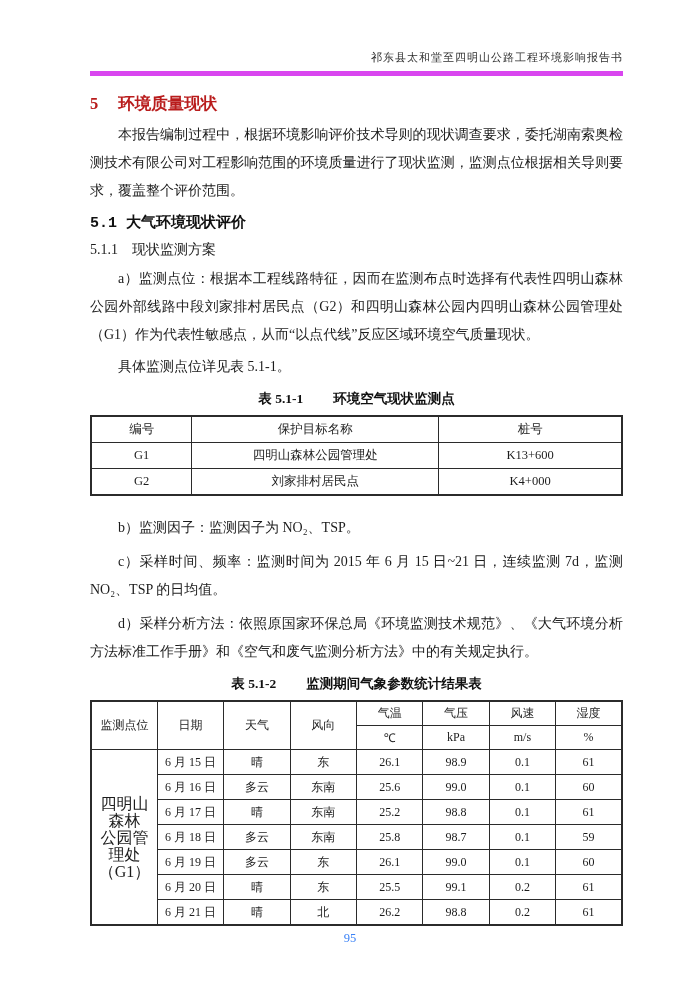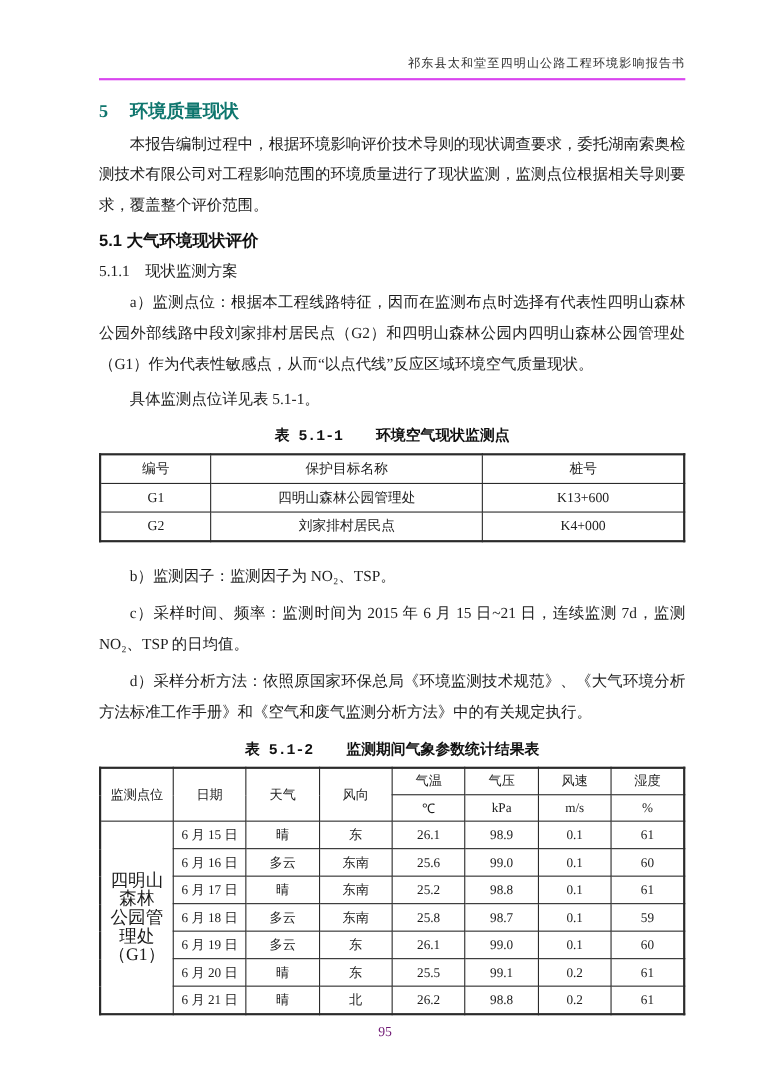--- a/index.html
+++ b/index.html
@@ -13,34 +13,34 @@
     padding: 50px 77px 0 90px;
     font-family: "Liberation Serif", serif;
     color: #1c1c1c;
     overflow: hidden;
   }
   .running-header {
     text-align: right;
     font-size: 11px;
     color: #2f2f2f;
     padding-bottom: 6px;
-    border-bottom: 2px solid #d946ef;
+    border-bottom: 5px solid #d946ef;
     letter-spacing: 1px;
   }
   h1.sec1 {
     margin: 17px 0 0 0;
     font-family: "Liberation Sans", sans-serif;
     font-size: 16.5px;
     font-weight: bold;
-    color: #0f766e;
+    color: #b91c1c;
   }
   h1.sec1 .num { margin-right: 20px; font-family: "Liberation Serif", serif; }
   h2.sec2 {
     margin: 8px 0 0 0;
-    font-family: Liberation Sans, sans-serif;
+    font-family: Liberation Mono, monospace;
     font-size: 15px;
     font-weight: bold;
     color: #111;
   }
   h3.sec3 {
     margin: 9px 0 0 0;
     font-size: 14px;
     font-weight: normal;
   }
   h3.sec3 .num { margin-right: 14px; }
@@ -53,21 +53,21 @@
   }
   p.body.noindent-follow { margin-top: 4px; }
   .caption {
     margin: 9px 0 7px 0;
     text-align: center;
     font-family: "Liberation Sans", sans-serif;
     font-size: 13.5px;
     font-weight: bold;
     color: #111;
   }
-  .caption .cap-label { font-family: Liberation Mono, monospace; margin-right: 30px; }
+  .caption .cap-label { font-family: Liberation Serif, serif; margin-right: 30px; }
   table.doc-table {
     width: 100%;
     border-collapse: collapse;
     border: 2px solid #2b2b2b;
     table-layout: fixed;
   }
   table.doc-table td, table.doc-table th {
     border: 1px solid #2b2b2b;
     text-align: center;
     vertical-align: middle;
@@ -81,21 +81,21 @@
   table.t2 td.data-cell { height: 24px; }
   .site-cell div { line-height: 17px; font-size: 16px; }
   .spacer-after-t1 { height: 12px; }
   .page-number {
     position: absolute;
     bottom: 44px;
     left: 0;
     width: 100%;
     text-align: center;
     font-size: 12.5px;
-    color: #701a75;
+    color: #3b82f6;
   }
 </style>
 </head>
 <body>
 
 <div class="page">
 
   <div class="running-header">
     <span>祁东县太和堂至四明山公路工程环境影响报告书</span>
   </div>

